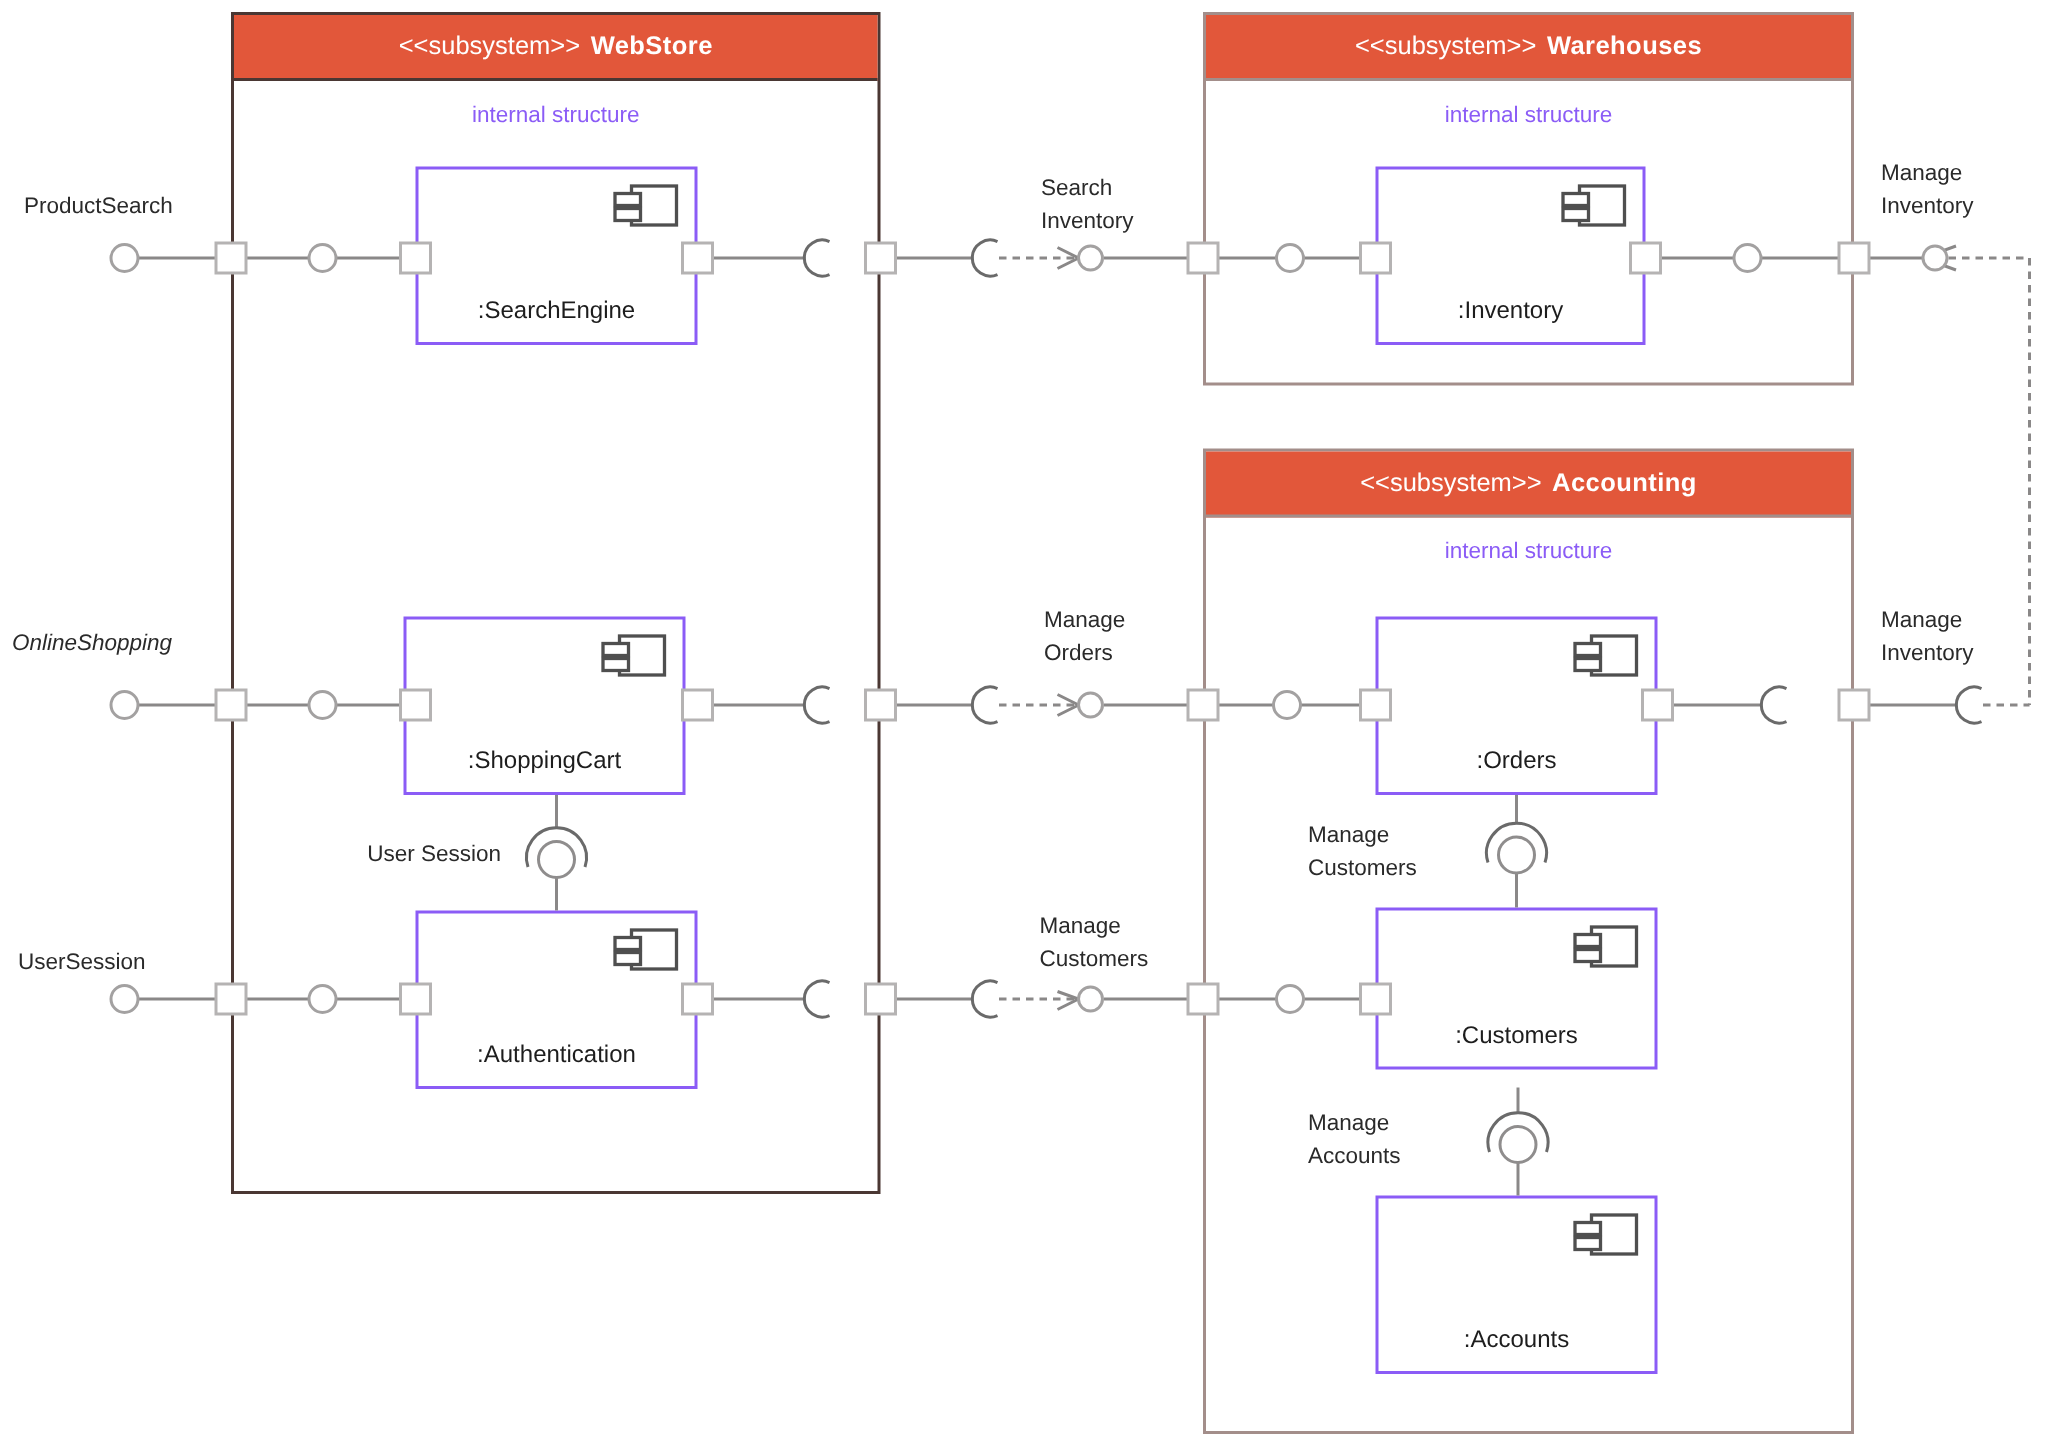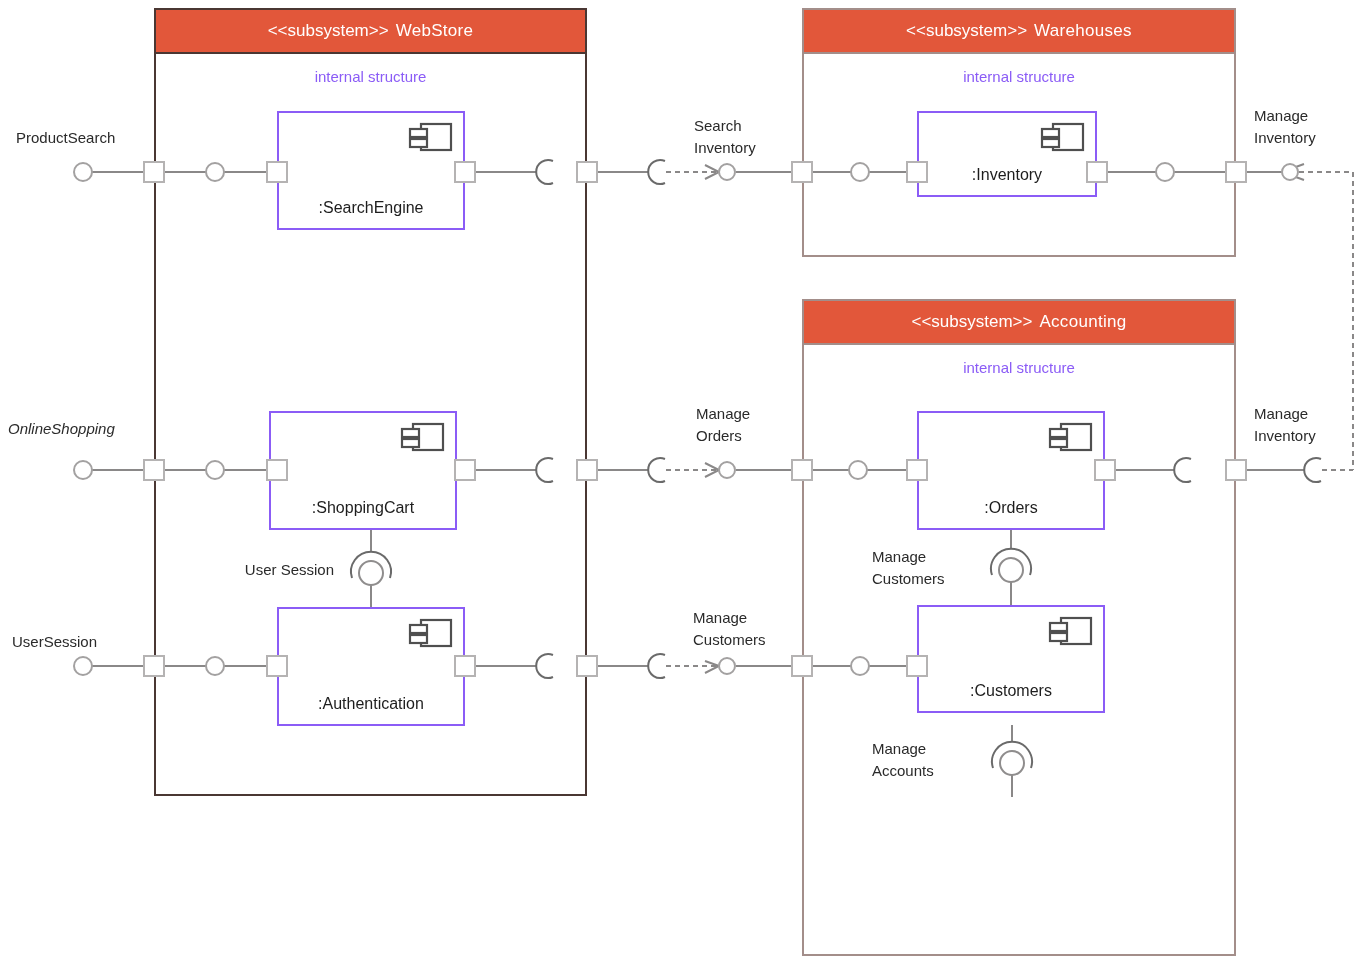--- a/index.html
+++ b/index.html
@@ -10,21 +10,21 @@
   .subsystem{position:absolute;background:#ffffff;box-sizing:border-box;z-index:1;}
   .subsystem.dark{border:2px solid #4a3733;}
   .subsystem.light{border:2px solid #a38e8a;}
   .subsystem-header{
     height:42px;background:#e2573a;color:#ffffff;
     display:flex;align-items:center;justify-content:center;gap:7px;
     font-size:17px;
   }
   .subsystem.dark .subsystem-header{border-bottom:2px solid #4a3733;}
   .subsystem.light .subsystem-header{border-bottom:2px solid #a38e8a;}
-  .subsystem-header .nm{font-weight:normal;letter-spacing:.3px;}
+  .subsystem-header .nm{font-weight:bold;letter-spacing:.3px;}
   .internal-label{
     position:absolute;left:0;right:0;top:58px;text-align:center;
     font-size:15px;color:#8b5cf6;
   }
   .component{
     position:absolute;background:#ffffff;border:2px solid #8b5cf6;
     box-sizing:border-box;z-index:2;
   }
   .component .cname{
     position:absolute;left:0;right:0;bottom:11px;text-align:center;
@@ -87,21 +87,21 @@
 
   <div class="component" style="left:277px;top:607px;width:188px;height:119px;">
     <svg class="icon" width="46" height="32" viewBox="0 0 46 32">
       <rect x="13" y="3" width="30" height="26" fill="#ffffff" stroke="#4f4f4f" stroke-width="2.2"></rect>
       <rect x="2" y="8" width="17" height="8" fill="#ffffff" stroke="#4f4f4f" stroke-width="2.2"></rect>
       <rect x="2" y="18" width="17" height="8" fill="#ffffff" stroke="#4f4f4f" stroke-width="2.2"></rect>
     </svg>
     <div class="cname">:Authentication</div>
   </div>
 
-  <div class="component" style="left:917px;top:111px;width:180px;height:86px;">
+  <div class="component" style="left:917px;top:111px;width:180px;height:119px;">
     <svg class="icon" width="46" height="32" viewBox="0 0 46 32">
       <rect x="13" y="3" width="30" height="26" fill="#ffffff" stroke="#4f4f4f" stroke-width="2.2"></rect>
       <rect x="2" y="8" width="17" height="8" fill="#ffffff" stroke="#4f4f4f" stroke-width="2.2"></rect>
       <rect x="2" y="18" width="17" height="8" fill="#ffffff" stroke="#4f4f4f" stroke-width="2.2"></rect>
     </svg>
     <div class="cname">:Inventory</div>
   </div>
 
   <div class="component" style="left:917px;top:411px;width:188px;height:119px;">
     <svg class="icon" width="46" height="32" viewBox="0 0 46 32">
@@ -114,20 +114,28 @@
 
   <div class="component" style="left:917px;top:605px;width:188px;height:108px;">
     <svg class="icon" width="46" height="32" viewBox="0 0 46 32">
       <rect x="13" y="3" width="30" height="26" fill="#ffffff" stroke="#4f4f4f" stroke-width="2.2"></rect>
       <rect x="2" y="8" width="17" height="8" fill="#ffffff" stroke="#4f4f4f" stroke-width="2.2"></rect>
       <rect x="2" y="18" width="17" height="8" fill="#ffffff" stroke="#4f4f4f" stroke-width="2.2"></rect>
     </svg>
     <div class="cname">:Customers</div>
   </div>
 
+  <div class="component" style="left:917px;top:797px;width:188px;height:119px;">
+    <svg class="icon" width="46" height="32" viewBox="0 0 46 32">
+      <rect x="13" y="3" width="30" height="26" fill="#ffffff" stroke="#4f4f4f" stroke-width="2.2"></rect>
+      <rect x="2" y="8" width="17" height="8" fill="#ffffff" stroke="#4f4f4f" stroke-width="2.2"></rect>
+      <rect x="2" y="18" width="17" height="8" fill="#ffffff" stroke="#4f4f4f" stroke-width="2.2"></rect>
+    </svg>
+    <div class="cname">:Accounts</div>
+  </div>
 
   <svg class="wires" width="1364" height="962" viewBox="0 0 1364 962">
 
     <g stroke="#8a8888" stroke-width="2">
       <line x1="92" y1="172" x2="144" y2="172"></line>
         <line x1="164" y1="172" x2="206" y2="172"></line>
       <line x1="224" y1="172" x2="267" y2="172"></line>
         <line x1="475" y1="172" x2="537" y2="172"></line>
       <line x1="597" y1="172" x2="649" y2="172"></line>
         <line x1="736" y1="172" x2="792" y2="172"></line>

